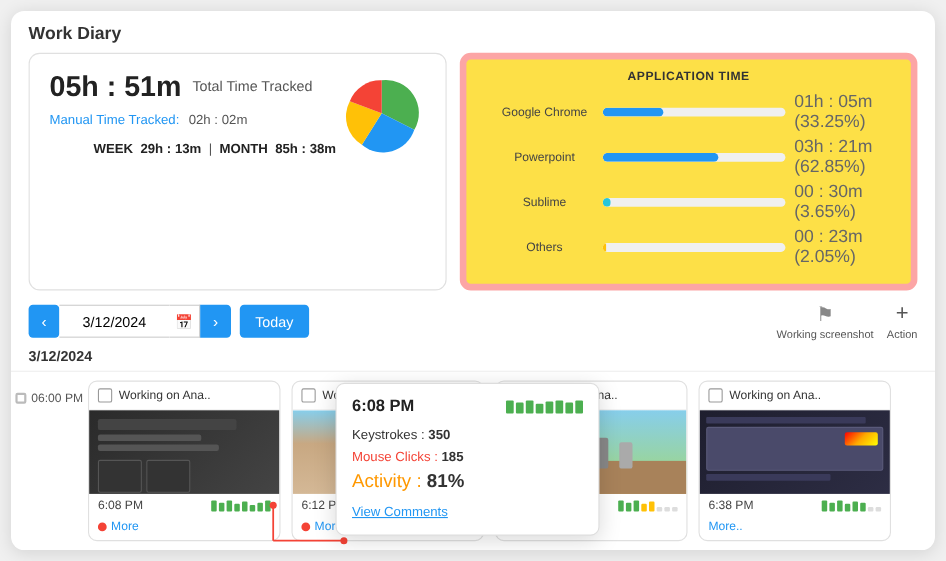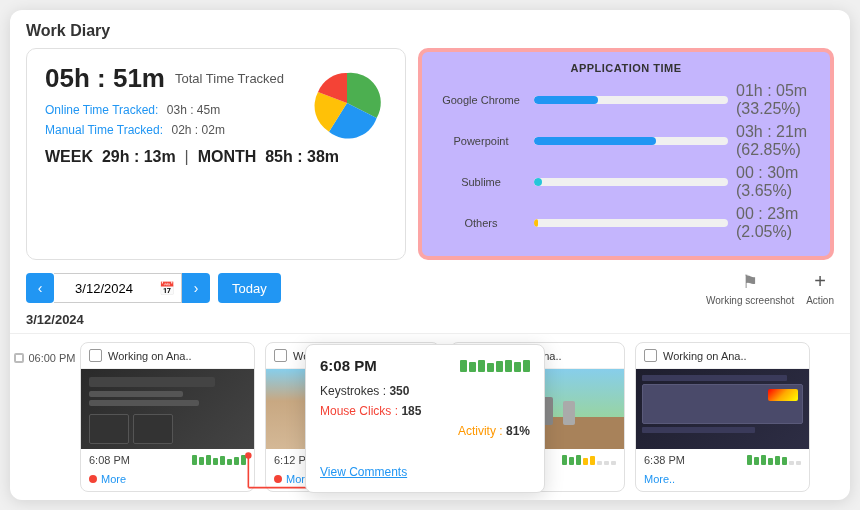--- a/index.html
+++ b/index.html
@@ -60,34 +60,35 @@
       display: flex;
       flex-direction: column;
       gap: 2px;
     }
     .tracked-link {
       font-size: 12px;
       color: #2196F3;
       cursor: pointer;
     }
     .week-month-row {
-      font-size: 16px;
+      font-size: 12px;
       color: #555;
       margin-top: 4px;
+      margin-left: 40px;
     }
     .week-month-row span {
       font-weight: 600;
       color: #222;
     }
     
     .app-time-card {
-      background: #c4b5fd;
-      border: 4px solid #fca5a5;
+      background: #fde047;
+      border: 6px solid #fca5a5;
       border-radius: 10px;
-      padding: 10px 14px;
+      padding: 10px 26px;
       flex: 1;
     }
     .app-time-title {
       font-size: 11px;
       font-weight: 700;
       color: #333;
       text-align: center;
       letter-spacing: 0.5px;
       margin-bottom: 8px;
     }
@@ -366,24 +367,23 @@
     .popup-bar.green { background: #4CAF50; }
     .popup-stat {
       font-size: 12px;
       color: #333;
       margin-bottom: 6px;
     }
     .popup-stat span.highlight {
       color: #f44336;
     }
     .popup-activity {
-      font-size: 12px;
+      font-size: 17px;
       color: #333;
-      margin-bottom: 24px;
-      text-align: right;
+      margin-bottom: 8px;
     }
     .popup-activity span.orange {
       color: #FF9800;
     }
     .popup-view-comments {
       font-size: 12px;
       color: #2196F3;
       cursor: pointer;
       text-decoration: underline;
     }
@@ -412,24 +412,20 @@
   <div class="top-section">
 
     <div class="time-card">
       <div class="time-main">
         <div style="font-size:26px;font-weight:700;color:#222;">
           <span>05h</span><span> : </span><span>51m</span>
         </div>
         <div style="font-size:13px;color:#555;">Total Time Tracked</div>
       </div>
       <div class="tracked-links">
-        <div>
-          <span class="tracked-link">Online Time Tracked:</span>
-          <span style="font-size:12px;color:#555;margin-left:4px;">03h : 45m</span>
-        </div>
         <div>
           <span class="tracked-link">Manual Time Tracked:</span>
           <span style="font-size:12px;color:#555;margin-left:4px;">02h : 02m</span>
         </div>
       </div>
       <div class="week-month-row">
         <span>WEEK</span>&nbsp;
         <span>29h : 13m</span>
         &nbsp;|&nbsp;
         <span>MONTH</span>&nbsp;

